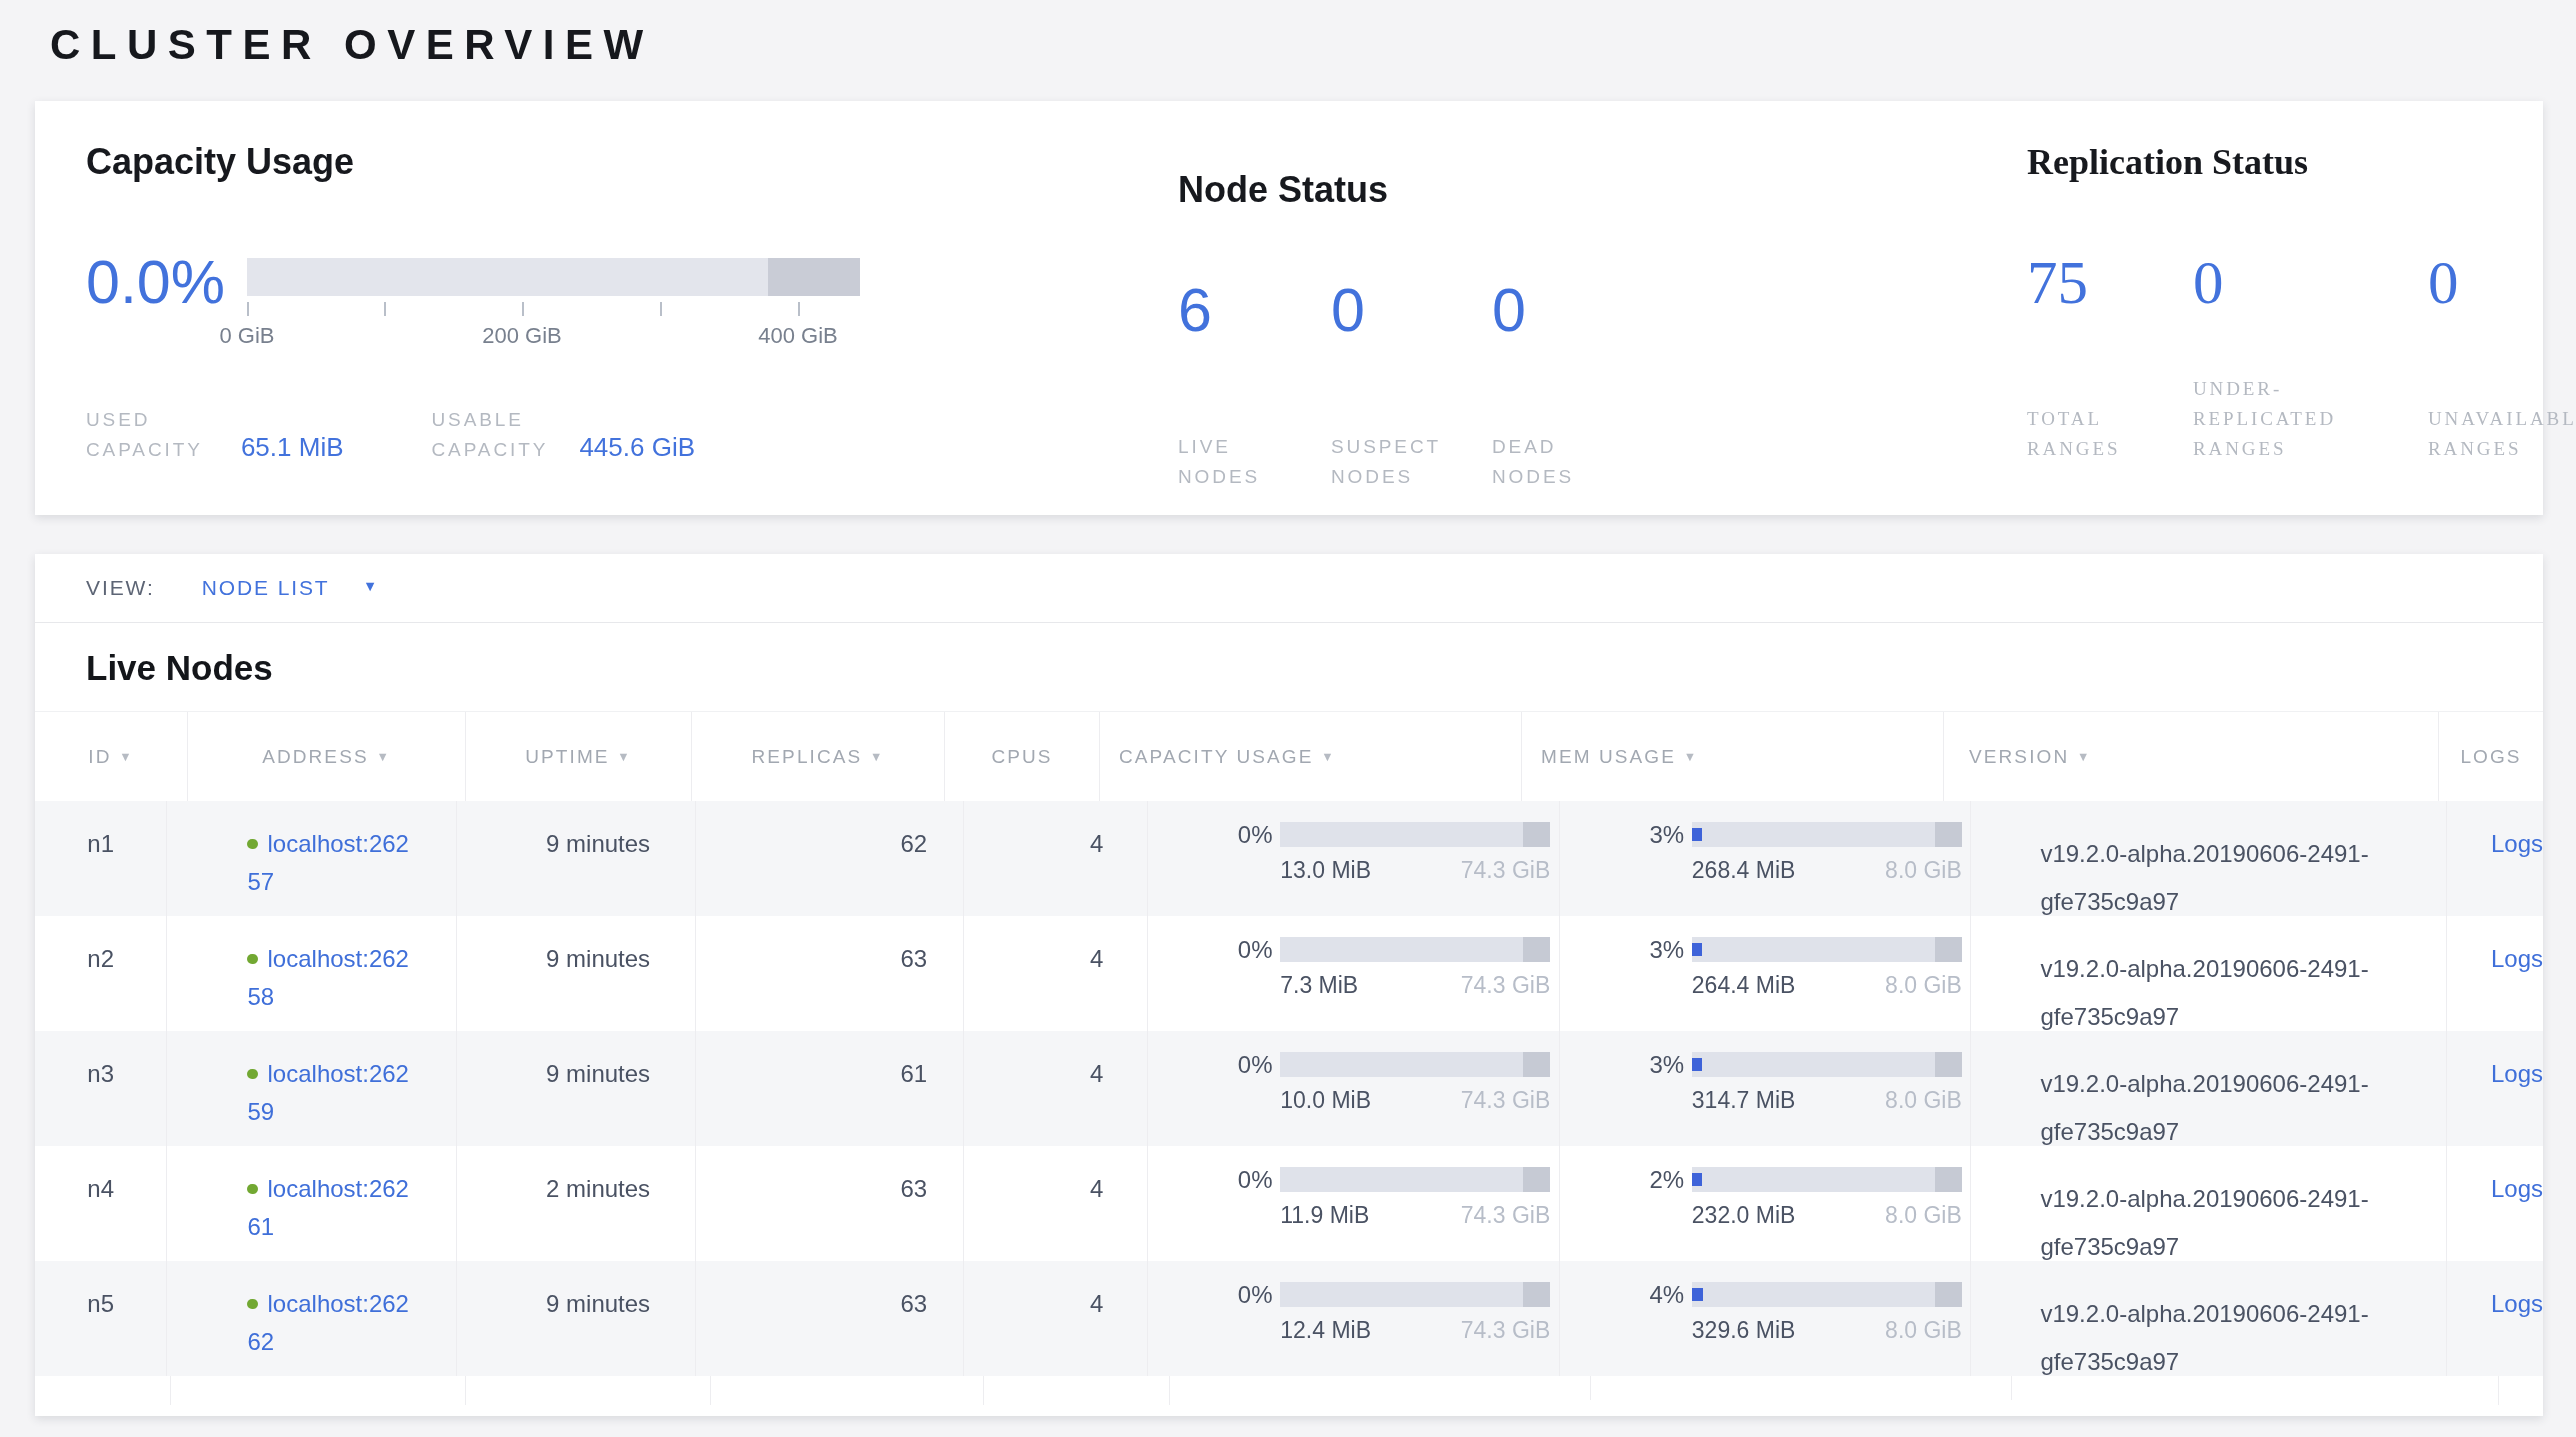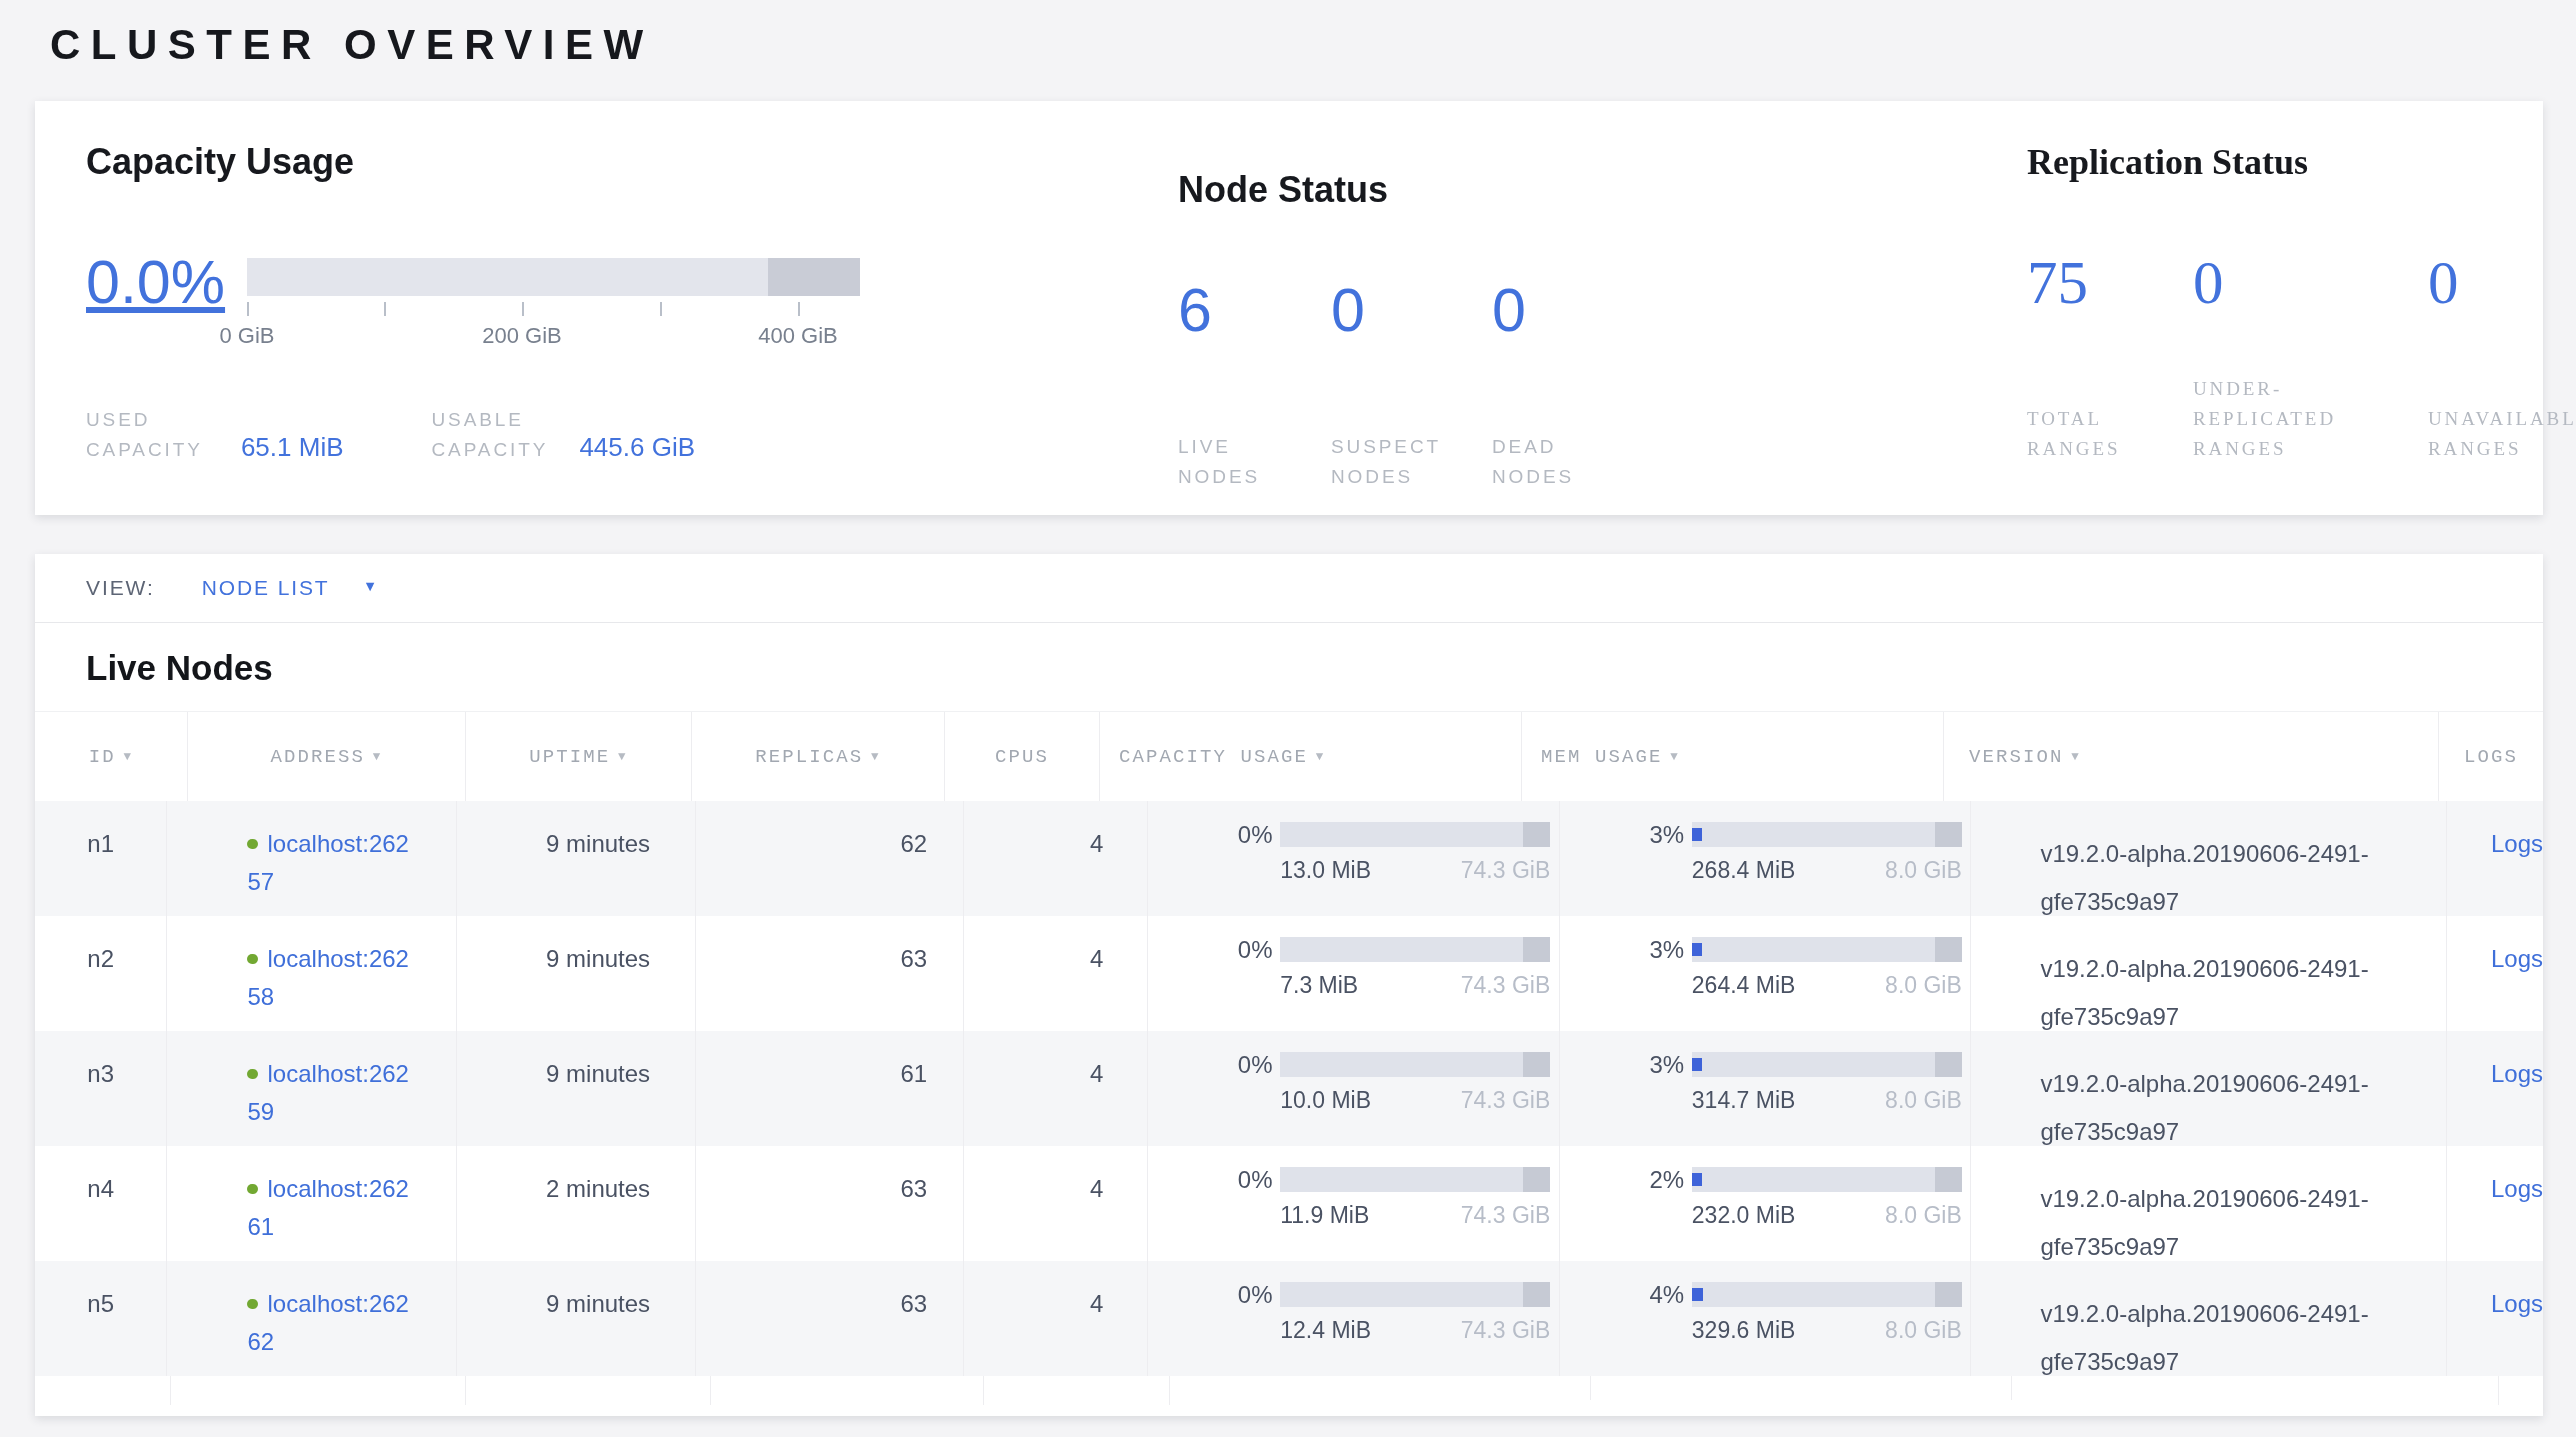--- a/index.html
+++ b/index.html
@@ -22,21 +22,21 @@
   #sec-nodes    { left:1143px; width:738px;margin-top:28px; }
   #sec-repl     { left:1992px; width:575px;font-family:Liberation Serif, serif; }
   .sec h2 { margin-top:40px; font-size:36px; font-weight:bold; color:#17191e; }
 
   .big-num { font-size:61px; color:#4272dc; line-height:61px; }
   .cap-label { font-size:19px; letter-spacing:2.9px; color:#b4b9c1; line-height:30px;
     white-space:pre-line; }
 
   
   .gauge-row { position:absolute; top:151px; left:0; display:flex; }
-  .gauge-pct { width:161px;text-decoration:underline; }
+  .gauge-pct { width:161px; }
   .gauge { position:relative; width:613px; padding-top:5.8px; }
   .gauge-bar { position:relative; width:613px; height:38px; background:#e3e5ec; }
   .gauge-dark { position:absolute; right:0; top:0; height:38px; width:15%; background:#c9ccd6; }
   .tick { position:absolute; top:50px; width:1.9px; height:14.4px; background:#b9bfc9; }
   .tick-label { position:absolute; top:71px; transform:translateX(-50%);
     font-size:22px; color:#78808e; white-space:nowrap; }
 
   .cap-stats { position:absolute; top:255px; height:109px; display:flex; align-items:flex-end; }
   .cap-stat { display:flex; align-items:flex-end; }
   .cap-stat .cap-label { width:153px; }
@@ -63,21 +63,21 @@
 
   
   .table { margin-top:23px; width:100%; }
   .tr, .thead { display:flex; width:100%; }
   .thead { height:90px; }
   .tr { height:115px;gap:44px; }
   .tr.partial { height:24px; }
   .tr:nth-child(odd) { background:#f5f6f8; }
   .th, .td { border-right:1.9px solid #ededf0; height:100%; }
   .th:last-child, .td:last-child { border-right:none; }
-  .thead { border-top:1.9px solid #f0f1f3;font-family:Liberation Mono, monospace; }
+  .thead { border-top:1.9px solid #f0f1f3; }
 
   .c0{width:153px;} .c1{width:278px;} .c2{width:226px;} .c3{width:253px;}
   .c4{width:155px;} .c5{width:422px;} .c6{width:422px;} .c7{width:495px;}
   .c8{width:104px; flex:1;}
 
   .th { display:flex; align-items:center; justify-content:center;
     font-size:19px; letter-spacing:2.1px; color:#a2a8b1; white-space:nowrap; }
   .th.left { justify-content:flex-start; padding-left:19px; }
   .th.c7 { padding-left:25px; }
   .th .arrow { font-size:12.5px; color:#b6bbc3; margin-left:7.7px; }

